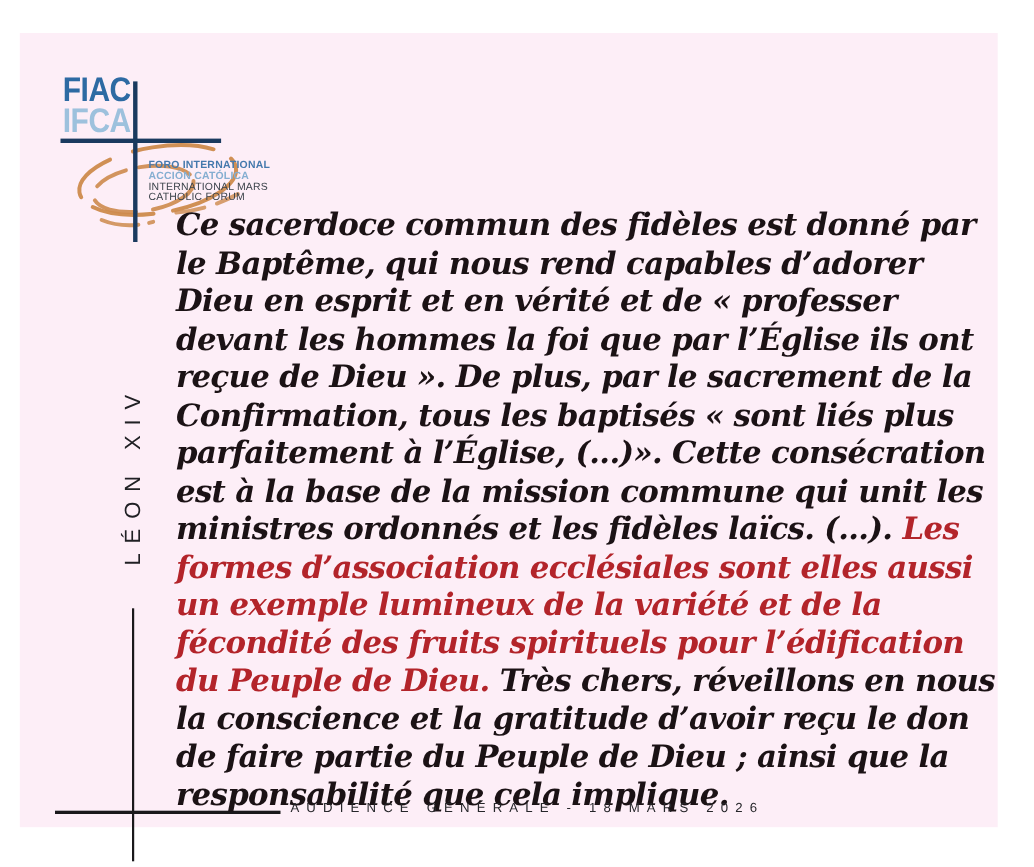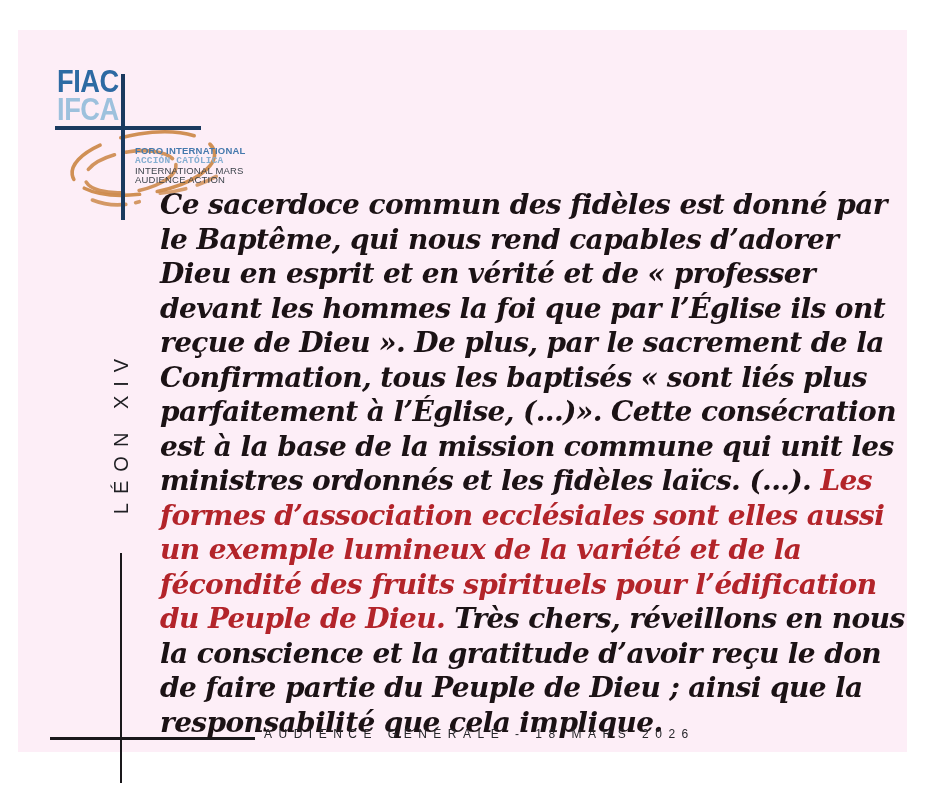--- a/index.html
+++ b/index.html
@@ -26,21 +26,21 @@
   .logo-acronym .l2{color:#9dc1dd;display:block;}
   .logo-vline{position:absolute;left:103px;top:44px;width:4px;height:146px;background:#1a3a5f;}
   .logo-hline{position:absolute;left:37px;top:96px;width:146px;height:4px;background:#1a3a5f;}
   .logo-sketch{position:absolute;left:42px;top:96px;width:162px;height:84px;}
   .logo-tagline{
     position:absolute;left:117px;top:116px;
     font-size:9.5px;line-height:9.8px;font-weight:700;
     letter-spacing:0.2px;white-space:nowrap;
   }
   .logo-tagline .t1{color:#4579ad;display:block;}
-  .logo-tagline .t2{color:#85aed1;display:block;font-family:Liberation Mono, monospace;}
+  .logo-tagline .t2{color:#85aed1;display:block;}
   .logo-tagline .t3,.logo-tagline .t4{color:#3c434b;display:block;font-weight:400;}
 
   
   .author-vertical{
     position:absolute;left:3px;top:390px;width:200px;height:24px;
     transform:rotate(-90deg);
     text-align:center;line-height:24px;
     font-size:20px;font-weight:400;letter-spacing:9px;color:#202024;
     font-family:"Liberation Sans",sans-serif;white-space:nowrap;
   }
@@ -83,21 +83,21 @@
       <div class="logo-vline"></div>
       <div class="logo-hline"></div>
       <div class="logo-acronym">
         <span class="l1">FIAC</span>
         <span class="l2">IFCA</span>
       </div>
       <div class="logo-tagline">
         <span class="t1">FORO INTERNATIONAL</span>
         <span class="t2">ACCIÓN CATÓLICA</span>
         <span class="t3">INTERNATIONAL MARS</span>
-        <span class="t4">AUDIENCE ACTION</span>
+        <span class="t4">CATHOLIC FORUM</span>
       </div>
     </div>
 
     <div class="author-vertical">LÉON XIV</div>
 
     <div class="rule-vertical"></div>
     <div class="rule-horizontal"></div>
 
     <div class="quote"><span>Ce sacerdoce commun des fidèles est donné par le Baptême, qui nous rend capables d’adorer Dieu en esprit et en vérité et de « professer devant les hommes la foi que par l’Église ils ont reçue de Dieu ». De plus, par le sacrement de la Confirmation, tous les baptisés « sont liés plus parfaitement à l’Église, (...)». Cette consécration est à la base de la mission commune qui unit les ministres ordonnés et les fidèles laïcs. (...). </span><span class="accent">Les formes d’association ecclésiales sont elles aussi un exemple lumineux de la variété et de la fécondité des fruits spirituels pour l’édification du Peuple de Dieu.</span><span> Très chers, réveillons en nous la conscience et la gratitude d’avoir reçu le don de faire partie du Peuple de Dieu ; ainsi que la responsabilité que cela implique.</span></div>
 

